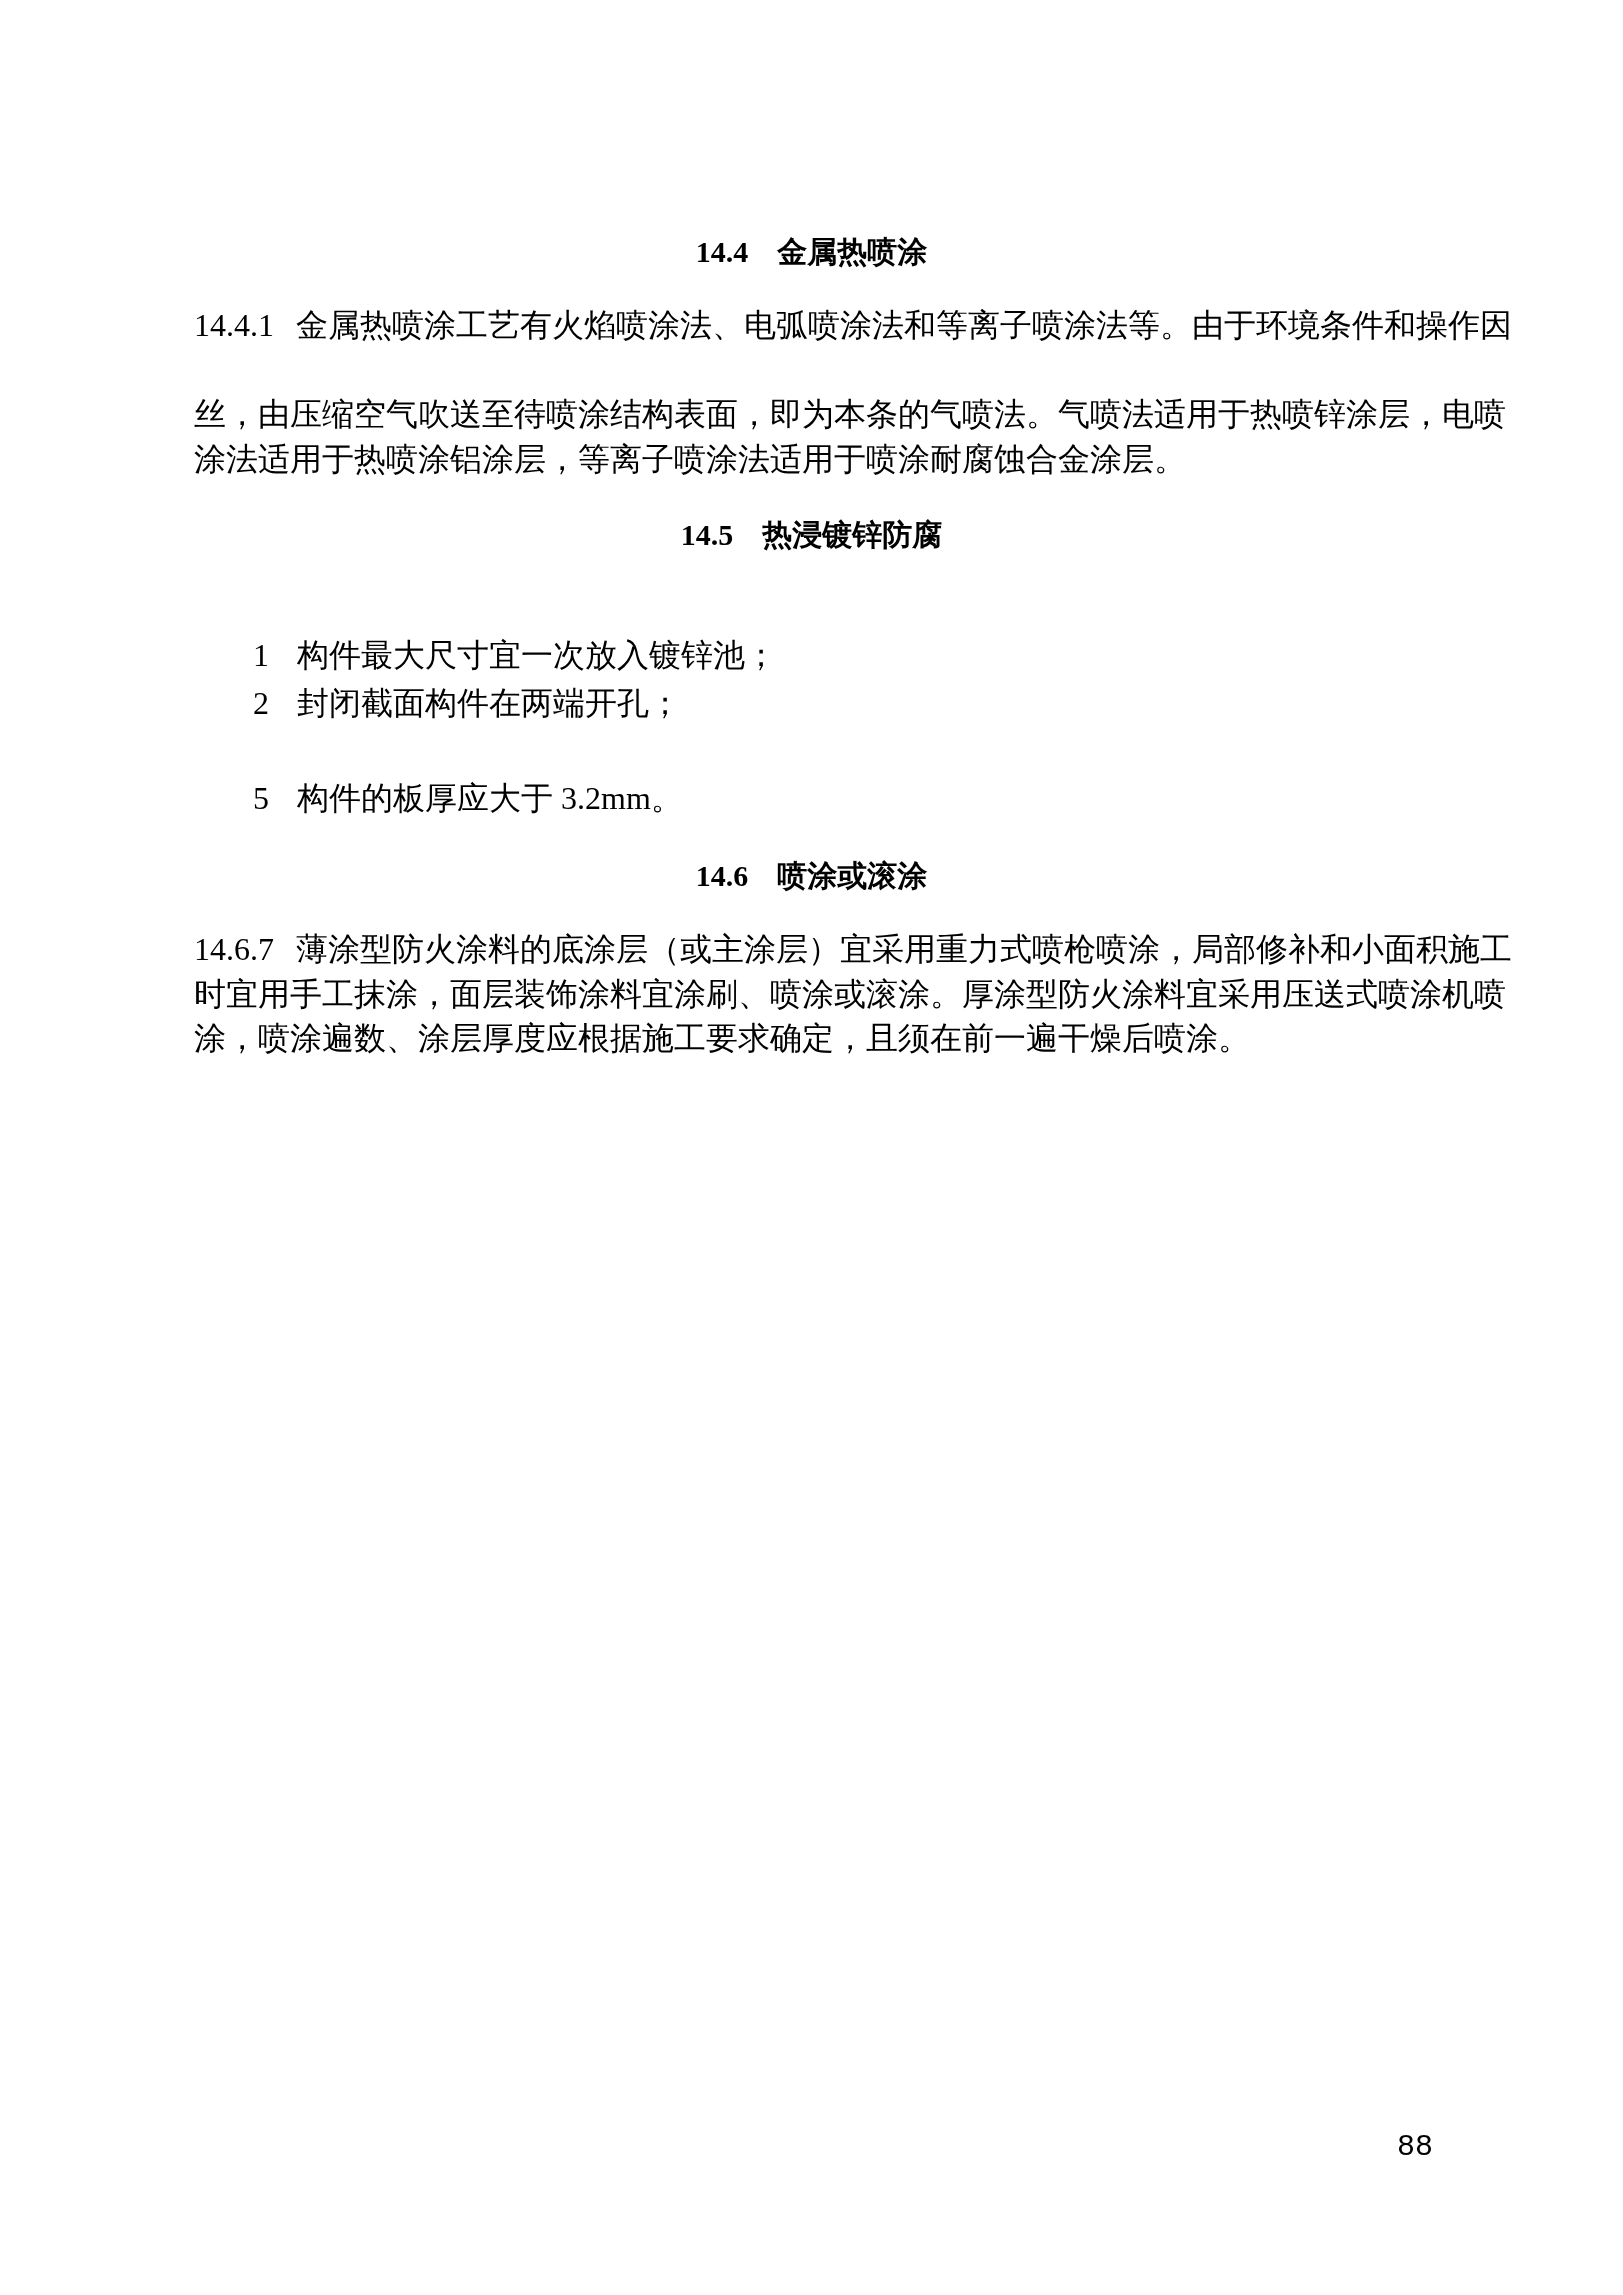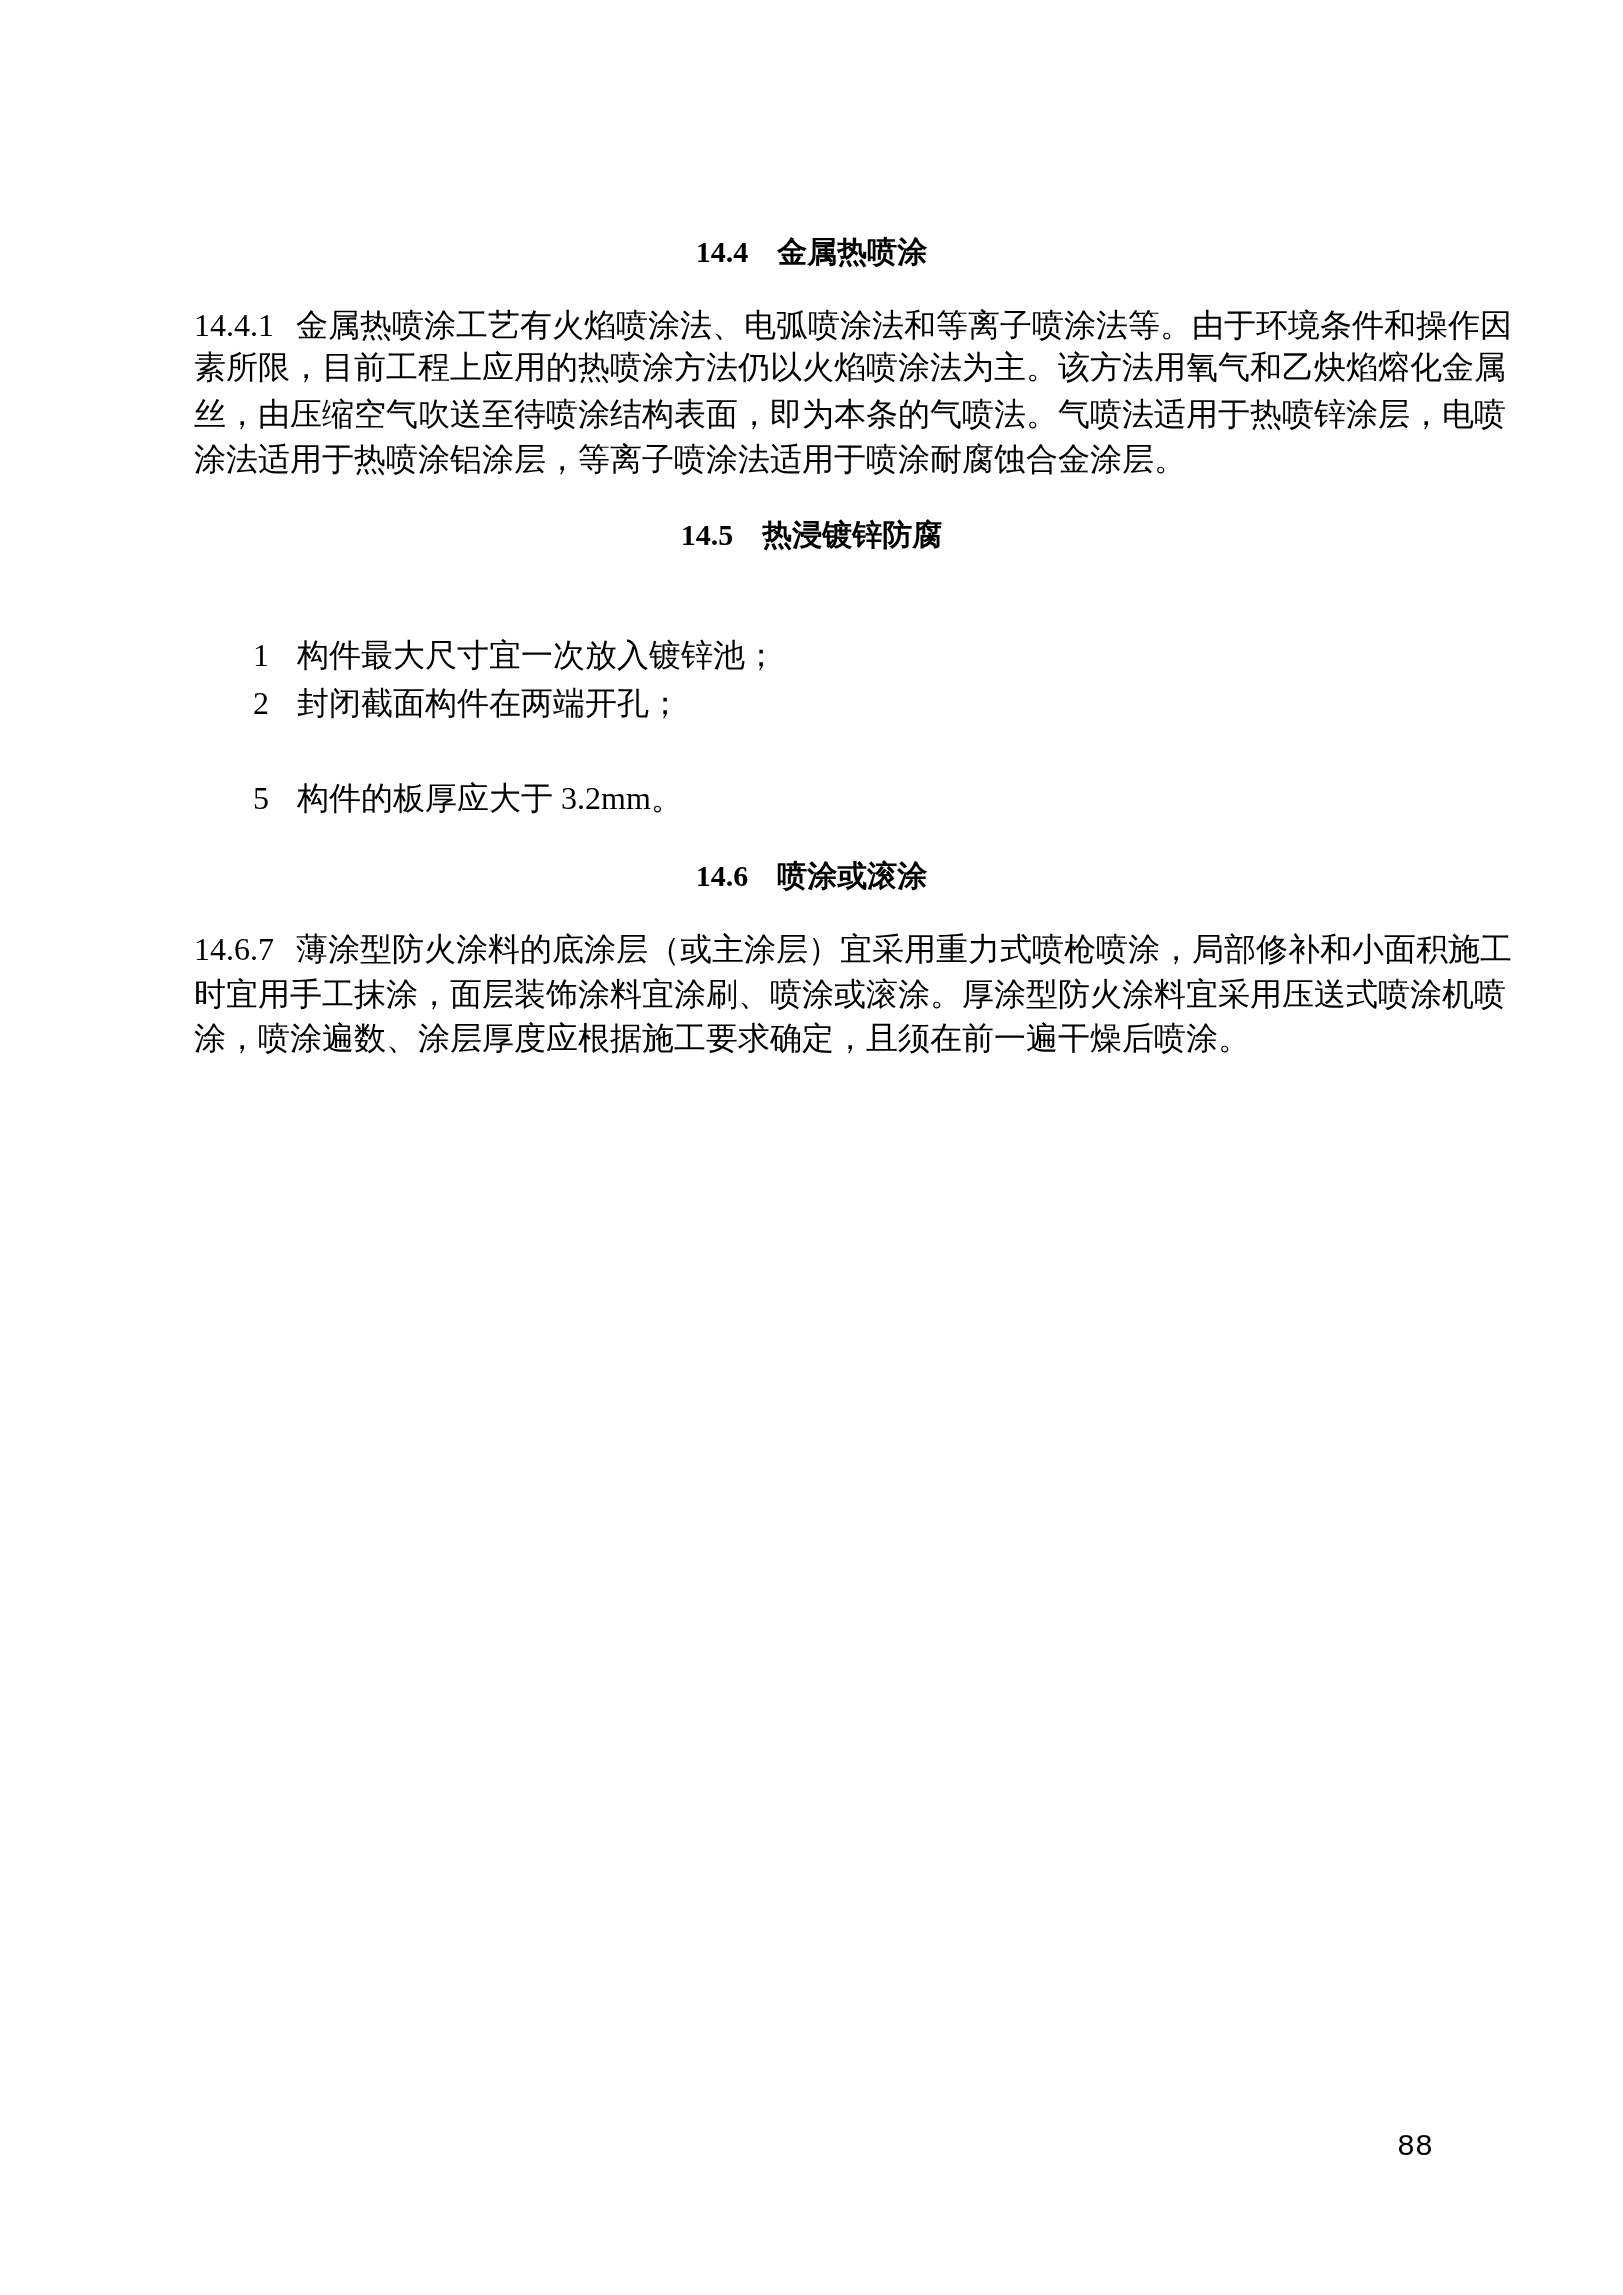--- a/index.html
+++ b/index.html
@@ -49,21 +49,20 @@
   }
 </style>
 </head>
 <body>
 
 <div class="page">
 
   <div class="heading" style="top:232px"><span>14.4</span><span class="h-gap"></span><span>金属热喷涂</span></div>
 
   <div class="line" style="top:302px"><span class="c-num">14.4.1</span><span>金属热喷涂工艺有火焰喷涂法、电弧喷涂法和等离子喷涂法等。由于环境条件和操作因</span></div>
-  <div class="line" style="top:344px"><span>素所限，目前工程上应用的热喷涂方法仍以火焰喷涂法为主。该方法用氧气和乙炔焰熔化金属</span></div>
   <div class="line" style="top:391px"><span>丝，由压缩空气吹送至待喷涂结构表面，即为本条的气喷法。气喷法适用于热喷锌涂层，电喷</span></div>
   <div class="line" style="top:436px"><span>涂法适用于热喷涂铝涂层，等离子喷涂法适用于喷涂耐腐蚀合金涂层。</span></div>
 
   <div class="heading" style="top:515px"><span>14.5</span><span class="h-gap"></span><span>热浸镀锌防腐</span></div>
 
 
   <div class="line item" style="top:632px"><span class="i-num">1</span><span>构件最大尺寸宜一次放入镀锌池；</span></div>
   <div class="line item" style="top:680px"><span class="i-num">2</span><span>封闭截面构件在两端开孔；</span></div>
   <div class="line item" style="top:775px"><span class="i-num">5</span><span>构件的板厚应大于 3.2mm。</span></div>
 

